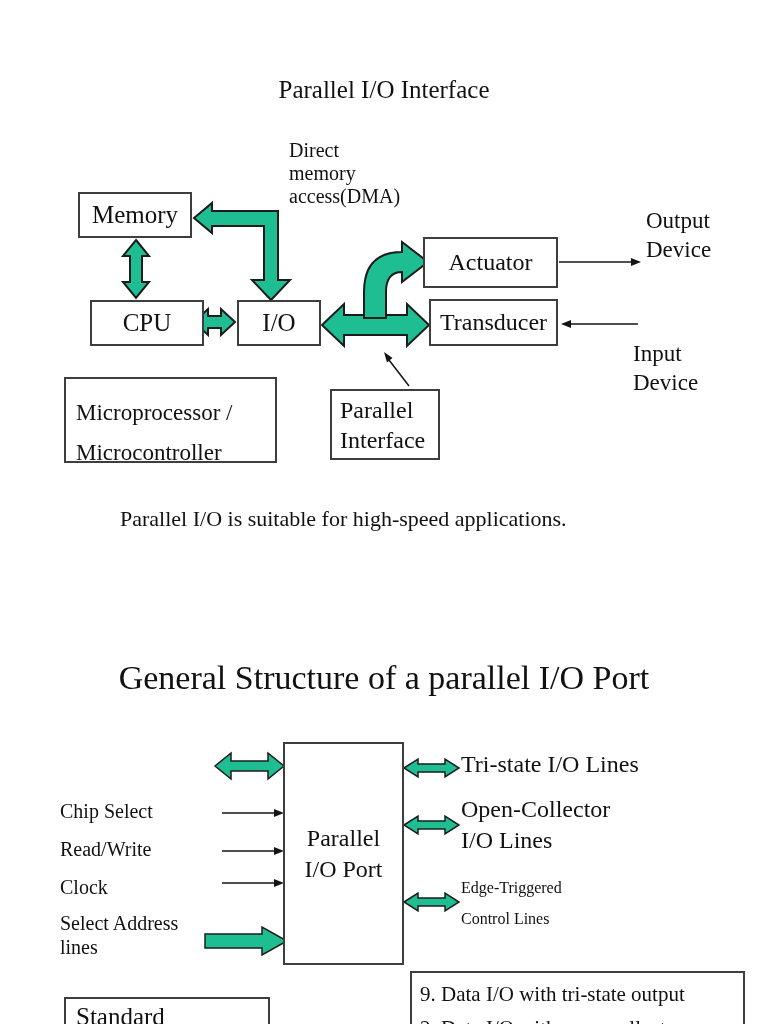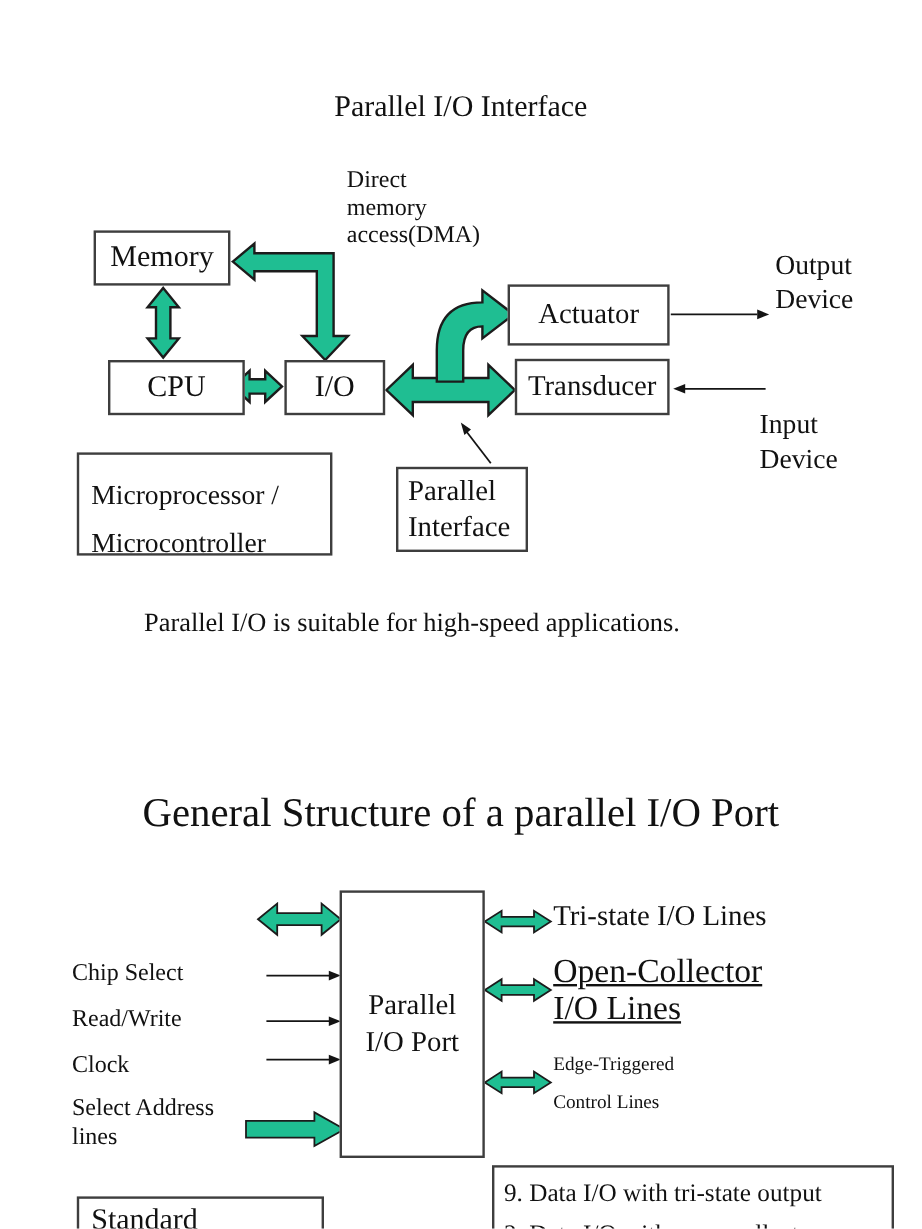--- a/index.html
+++ b/index.html
@@ -107,21 +107,21 @@
   <div class="abs txt" style="left:60px; top:875px; font-size:20px; line-height:24px;">Clock</div>
   <div class="abs txt" style="left:60px; top:911px; font-size:20px; line-height:24px;">Select Address
 lines</div>
 
   <div class="box" style="left:283px; top:742px; width:121px; height:223px; font-size:24px; line-height:31px;">
     <span class="txt">Parallel
 I/O Port</span>
   </div>
 
   <div class="abs txt" style="left:461px; top:749px; font-size:24px; line-height:31px;">Tri-state I/O Lines</div>
-  <div class="abs txt" style="left:461px; top:794px; font-size:28px; line-height:31px;text-decoration:underline;">Open-Collector
+  <div class="abs txt" style="left:461px; top:794px; font-size:24px; line-height:31px;">Open-Collector
 I/O Lines</div>
   <div class="abs txt" style="left:461px; top:872px; font-size:16px; line-height:31px;">Edge-Triggered
 Control Lines</div>
 
   <div class="box left" style="left:64px; top:997px; width:206px; height:60px; font-size:25px; padding:4px 10px; align-items:flex-start;">
     <span class="txt">Standard</span>
   </div>
 
   <div class="box left" style="left:410px; top:971px; width:335px; height:85px; font-size:21px; line-height:34px; padding:4px 8px; align-items:flex-start; flex-direction:column;">
     <div class="txt">9. Data I/O with tri-state output</div>

